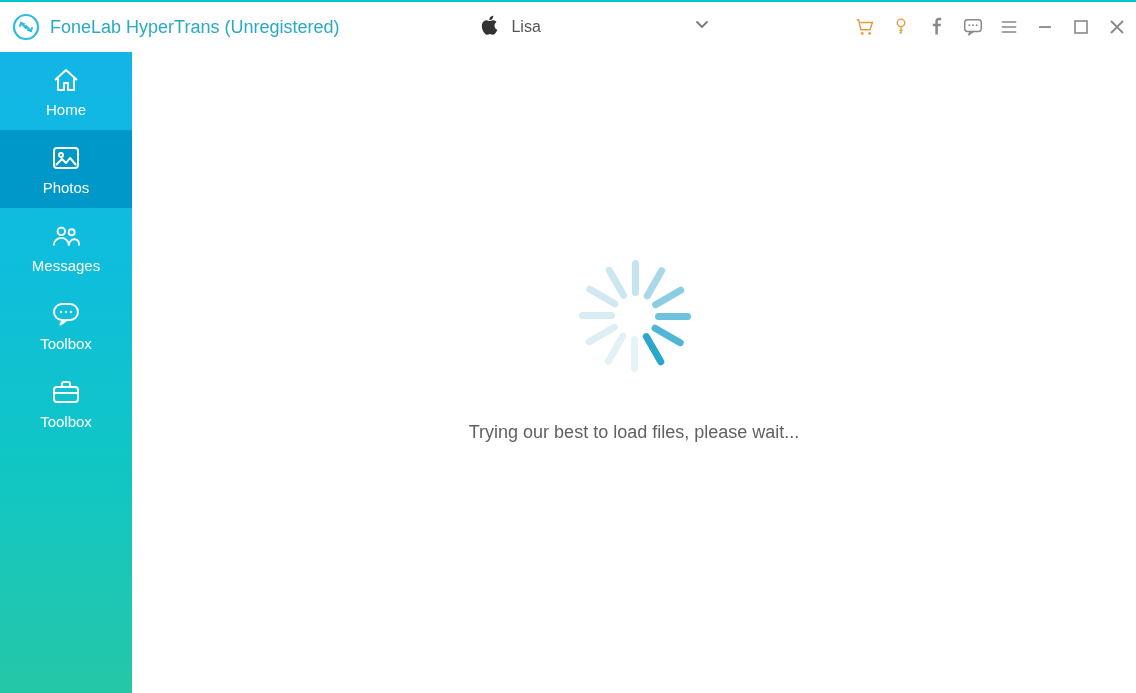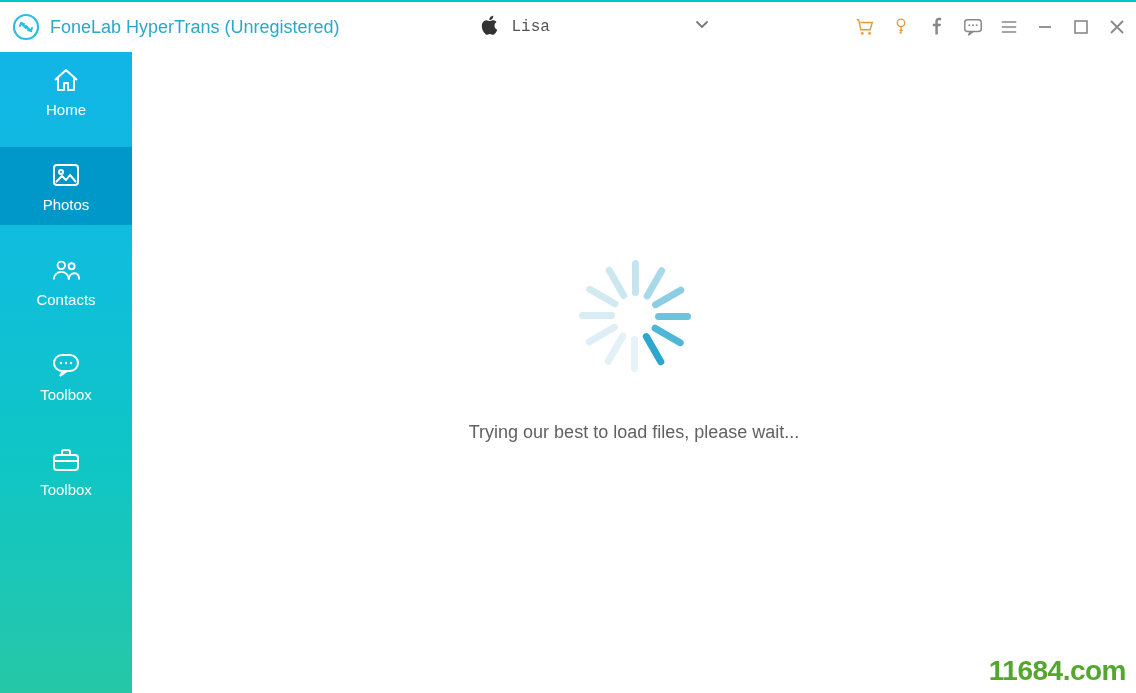--- a/index.html
+++ b/index.html
@@ -24,39 +24,37 @@
   .device-dropdown {
     margin-left: 130px;
     width: 250px;
     height: 30px;
     display: flex;
     align-items: center;
     cursor: pointer;
     padding: 0 12px;
     position: relative;
     color: #555;
-    font-family: Liberation Mono, monospace;
   }
   .device-dropdown .dev-icon { margin-right: 12px; }
   .device-dropdown .dev-name { font-size: 16px; color: #555; }
   .device-dropdown .chev { position: absolute; right: 10px; }
   .header-spacer { flex: 1; }
   .header-actions { display: flex; align-items: center; gap: 14px; }
   .header-actions .hbtn { width: 22px; height: 22px; display: flex; align-items: center; justify-content: center; cursor: pointer; color: #888; }
   .header-actions .hbtn.cart { color: #e49a3d; }
   .header-actions .hbtn.key { color: #e49a3d; }
 
   
   .main { display: flex; height: calc(693px - 52px); }
   .sidebar {
     width: 132px;
     background: linear-gradient(180deg, #12b5e6 0%, #0fbedb 35%, #10c6c4 65%, #26c7a7 100%);
     display: flex;
     flex-direction: column;
-    gap: 17px;
   }
   .side-item {
     height: 78px;
     display: flex;
     flex-direction: column;
     align-items: center;
     justify-content: center;
     color: #fff;
     cursor: pointer;
     gap: 6px;
@@ -217,21 +215,21 @@
 
     <div class="side-item">
       <div class="side-icon">
         <svg width="32" height="26" viewBox="0 0 32 26">
             <circle cx="11" cy="8" r="4" fill="none" stroke="#fff" stroke-width="2"></circle>
             <path d="M3 23 c0-5 4-8 8-8s8 3 8 8" fill="none" stroke="#fff" stroke-width="2"></path>
             <circle cx="22" cy="9" r="3.2" fill="none" stroke="#fff" stroke-width="2"></circle>
             <path d="M19 23 c0-4 3-6.5 6-6.5s5 2.5 5 6.5" fill="none" stroke="#fff" stroke-width="2"></path>
           </svg>
       </div>
-      <div class="side-label">Contacts</div>
+      <div class="side-label">Messages</div>
     </div>
 
     <div class="side-item">
       <div class="side-icon">
         <svg width="30" height="26" viewBox="0 0 30 26">
             <rect x="3" y="3" width="24" height="16" rx="8" fill="none" stroke="#fff" stroke-width="2"></rect>
             <path d="M12 19 l-3 5 l7-5" fill="none" stroke="#fff" stroke-width="2"></path>
             <circle cx="10" cy="11" r="1.2" fill="#fff"></circle>
             <circle cx="15" cy="11" r="1.2" fill="#fff"></circle>
             <circle cx="20" cy="11" r="1.2" fill="#fff"></circle>
@@ -262,15 +260,14 @@
       <div class="seg" style="transform: rotate(150deg); background:#2ba6cd;"></div>
       <div class="seg" style="transform: rotate(180deg); background:#e7f3f8;"></div>
       <div class="seg" style="transform: rotate(210deg); background:#e2f1f6;"></div>
       <div class="seg" style="transform: rotate(240deg); background:#ddeef5;"></div>
       <div class="seg" style="transform: rotate(270deg); background:#d8ecf3;"></div>
       <div class="seg" style="transform: rotate(300deg); background:#d2e9f1;"></div>
       <div class="seg" style="transform: rotate(330deg); background:#cce7f0;"></div>
     </div>
     <div class="status-text">Trying our best to load files, please wait...</div>
 
-    <div class="watermark">11684.com</div>
   </div>
 </div>
 
 </body></html>

